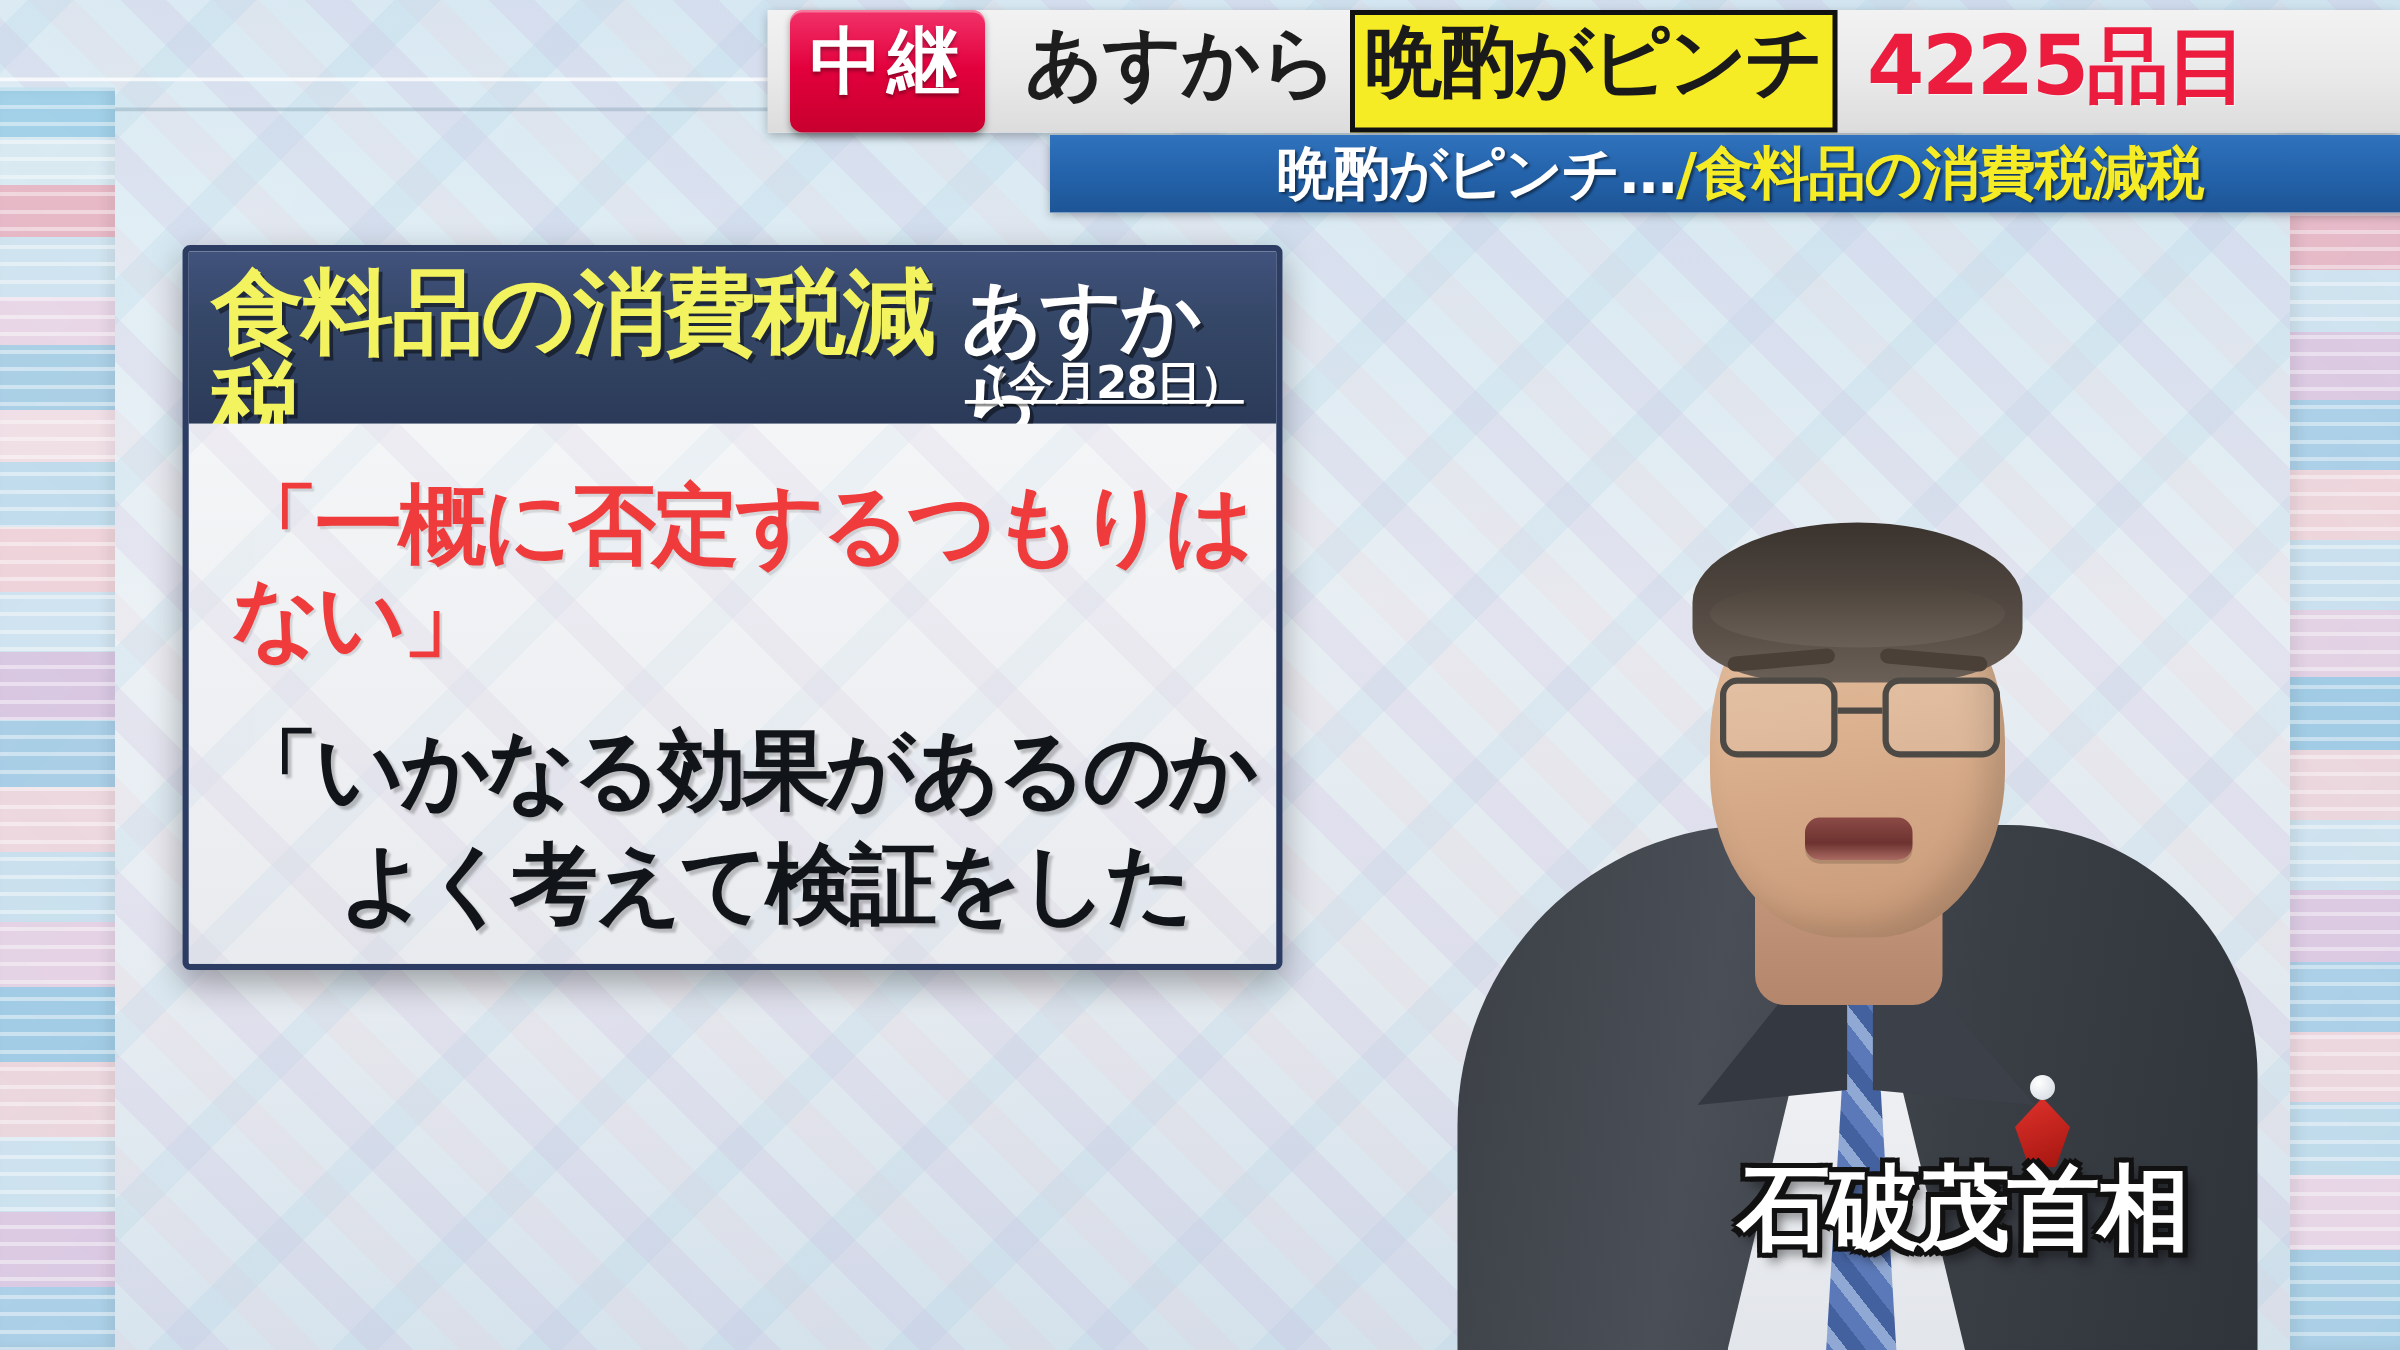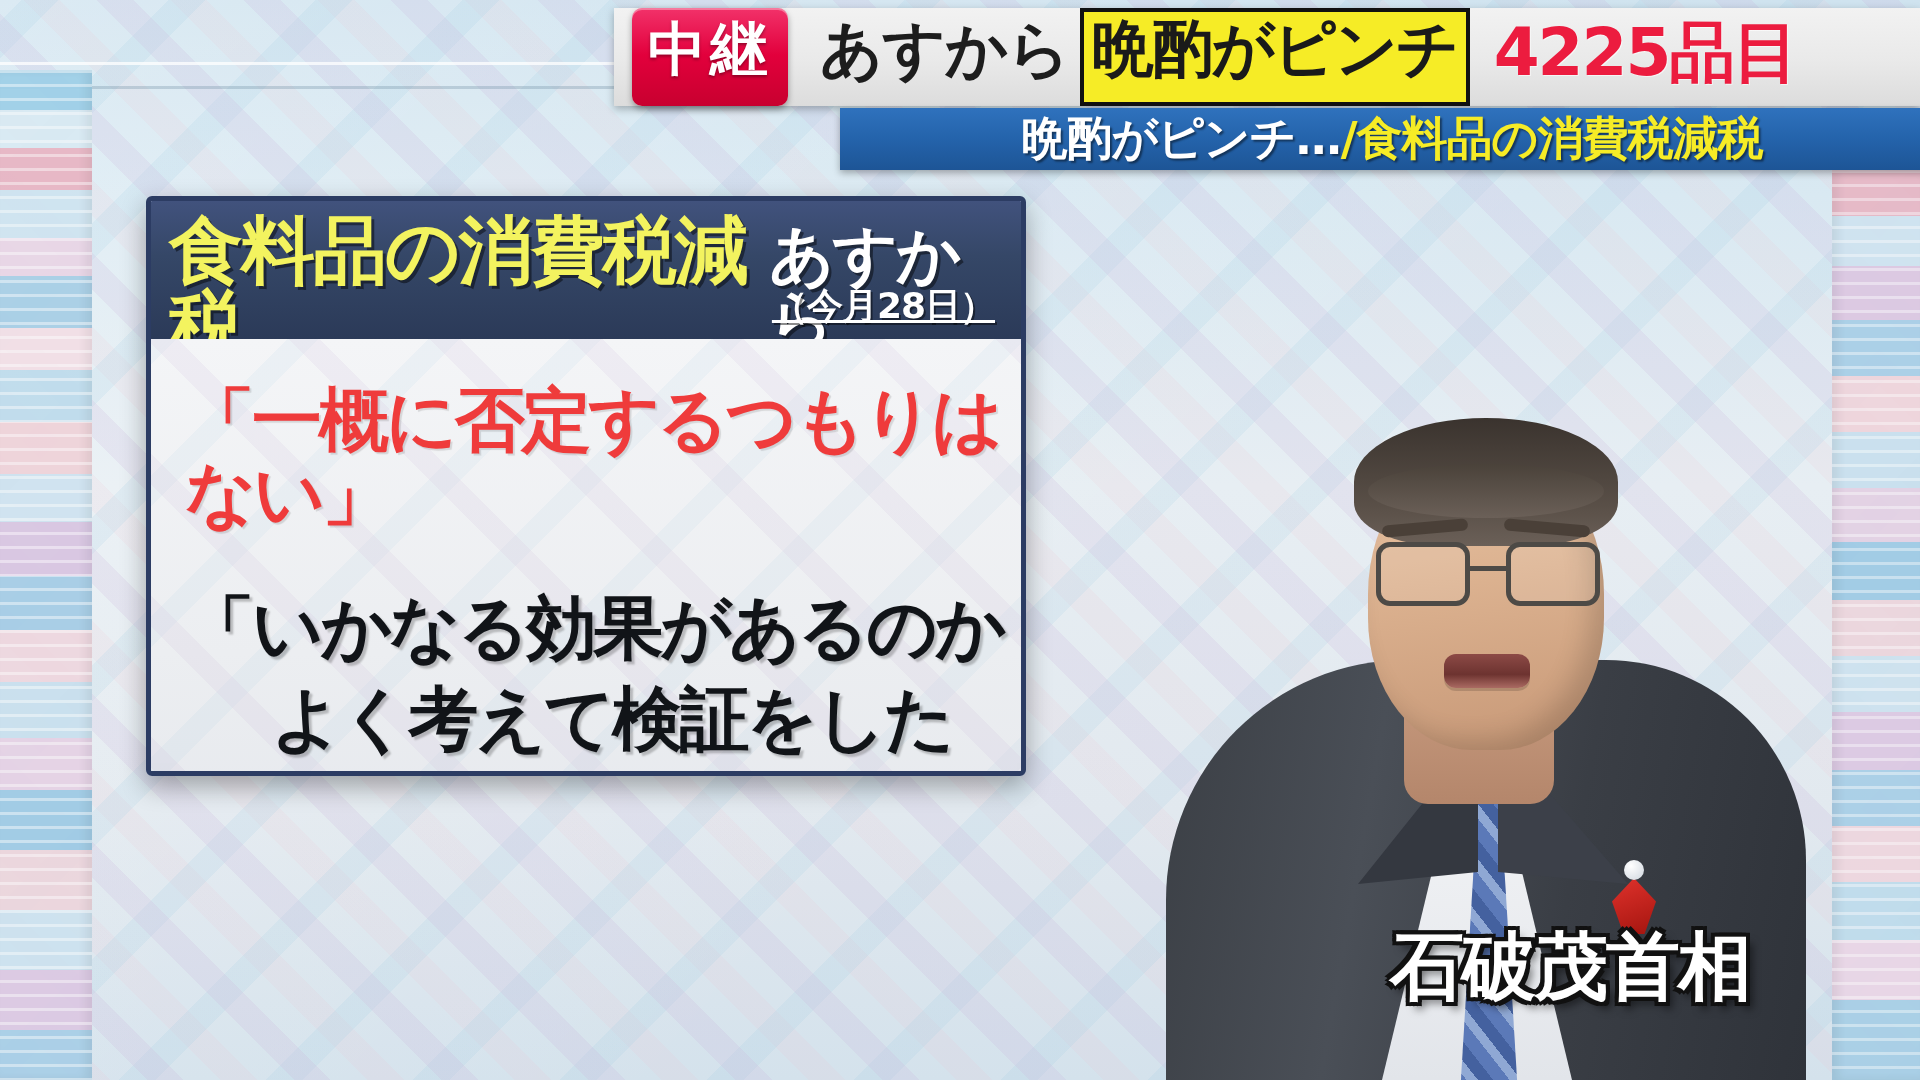--- a/index.html
+++ b/index.html
@@ -97,21 +97,21 @@
   .panel-body{position:relative;height:100%;
      background:linear-gradient(180deg,#f4f5f7 0%,#eceef1 55%,#e4e7ec 100%);
      padding:44px 0 0 16px;}
   .panel-body::before{content:"";position:absolute;inset:0;opacity:.30;pointer-events:none;
      background-image:
        repeating-linear-gradient(45deg, rgba(186,160,205,.34) 0 22px, rgba(186,160,205,0) 22px 100px),
        repeating-linear-gradient(-45deg, rgba(150,195,222,.30) 0 22px, rgba(150,195,222,0) 22px 100px);}
   .quote-red{position:relative;color:#ef3b3b;font-weight:700;font-size:70px;letter-spacing:-3px;
      padding-left:18px;line-height:1.06;text-shadow:2px 2px 1px rgba(0,0,0,.12);}
   .quote-black{position:relative;color:#111418;font-weight:700;font-size:70px;letter-spacing:-3px;
-     line-height:1.30;margin-top:52px;padding-left:18px;
+     line-height:1.30;margin-top:40px;padding-left:18px;
      text-shadow:3px 3px 2px rgba(0,0,0,.22);}
   .quote-black .l2{display:block;padding-left:86px;}
 
   
   .person{position:absolute;right:88px;bottom:0;width:700px;height:870px;overflow:hidden;}
   .ph-body{position:absolute;left:34px;bottom:0;width:640px;height:420px;
      background:linear-gradient(100deg,#3b3f45 0%,#4a4f57 32%,#3a3e45 62%,#2f333a 100%);
      border-radius:240px 200px 0 0;}
   .ph-shirt{position:absolute;left:250px;bottom:0;width:190px;height:300px;
      background:linear-gradient(180deg,#f3f4f6 0%,#e2e5ea 100%);

